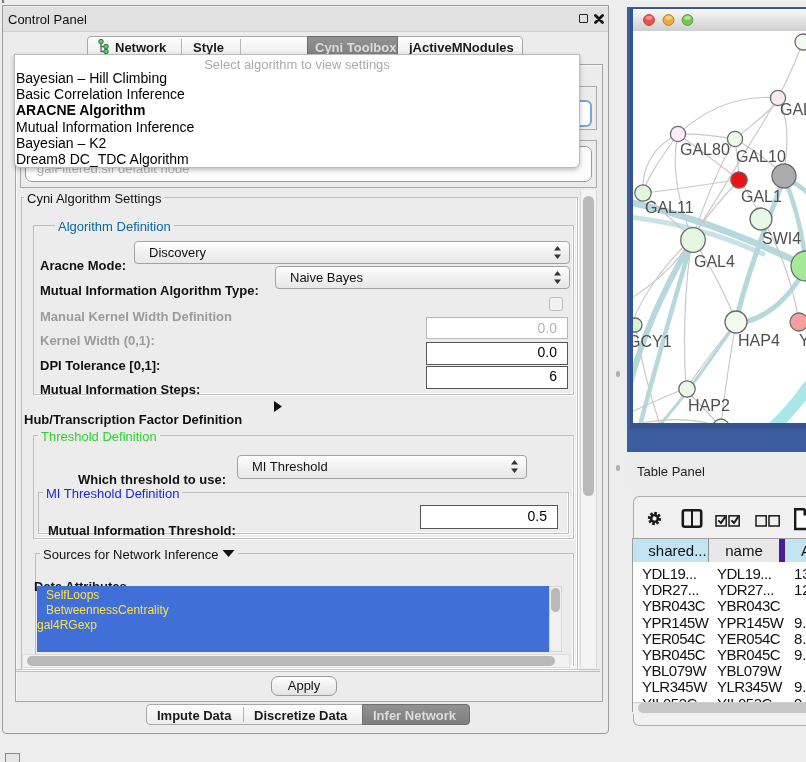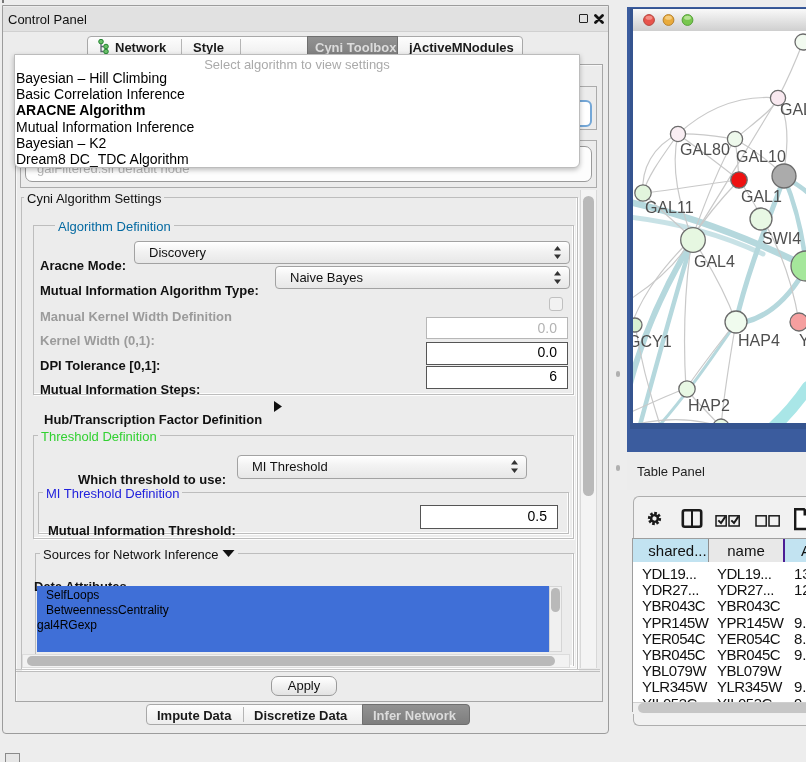--- a/index.html
+++ b/index.html
@@ -80,21 +80,21 @@
 
 <div class="lbl dis" style="left:40px;top:321px;">Kernel Width (0,1):</div>
 <div class="field" style="left:426px;top:317px;width:142px;height:22px;border:1px solid #b7b7b7;box-sizing:border-box;color:#b3b3b3;line-height:20px;padding-right:10px;">0.0</div>
 
 <div class="lbl" style="left:40px;top:346px;">DPI Tolerance [0,1]:</div>
 <div class="field" style="left:426px;top:342px;width:142px;height:23px;border:1.5px solid #555555;box-sizing:border-box;color:#000;line-height:19px;padding-right:10px;">0.0</div>
 
 <div class="lbl" style="left:40px;top:370px;">Mutual Information Steps:</div>
 <div class="field" style="left:426px;top:366px;width:142px;height:23px;border:1.5px solid #555555;box-sizing:border-box;color:#000;line-height:19px;padding-right:10px;">6</div>
 
-<div class="lbl" style="left:44px;top:400px;">Hub/Transcription Factor Definition</div>
+<div class="lbl" style="left:24px;top:400px;">Hub/Transcription Factor Definition</div>
 <svg class="abs" style="left:272px;top:400px;" width="12" height="13" viewBox="0 0 12 13">
     <path d="M2 1 L10 6.5 L2 12 Z" fill="#111"></path>
   </svg>
 
 <div class="grp" style="left:33px;top:435px;width:539px;height:102px;"></div>
 <div class="gt" style="left:38px;top:429px;color:#31d131;">Threshold Definition</div>
 
 <div class="lbl" style="left:78px;top:460px;">Which threshold to use:</div>
 <div class="combo" style="left:237px;top:455px;width:288px;height:22px;">
     <span class="ct">MI Threshold</span>
@@ -109,21 +109,21 @@
 <div class="lbl" style="left:48px;top:511px;">Mutual Information Threshold:</div>
 <div class="field" style="left:420px;top:505px;width:138px;height:24px;border:1.5px solid #555555;box-sizing:border-box;color:#000;line-height:20px;padding-right:10px;">0.5</div>
 
 <div class="grp" style="left:35px;top:553px;width:537px;height:112px;border-bottom:none;"></div>
 <div class="gt" style="left:40px;top:547px;color:#111;">Sources for Network Inference <svg width="13" height="9" viewBox="0 0 13 9" style="vertical-align:1px;">
       <path d="M0.5 1 L12.5 1 L6.5 8 Z" fill="#111"></path>
     </svg></div>
 
 <div class="lbl" style="left:34px;top:567px;">Data Attributes</div>
 
-<div class="abs" style="left:37px;top:586px;width:512px;height:66px;background:#3f6fd7;color:#000000;font-size:12px;line-height:15px;padding-top:2px;box-sizing:border-box;">
+<div class="abs" style="left:37px;top:586px;width:512px;height:66px;background:#3f6fd7;color:#fde047;font-size:12px;line-height:15px;padding-top:2px;box-sizing:border-box;">
 <div style="padding-left:9px;">SelfLoops</div>
 <div style="padding-left:9px;">BetweennessCentrality</div>
 <div style="">gal4RGexp</div>
 </div>
 <div class="abs" style="left:549px;top:586px;width:13px;height:66px;background:#f0f0f0;border:1px solid #d5d5d5;box-sizing:border-box;"></div>
 <div class="abs" style="left:551px;top:588px;width:9px;height:24px;background:#b9b9b9;border-radius:5px;"></div>
 
 <div class="abs" style="left:22px;top:654px;width:548px;height:14px;background:#f2f2f2;border:1px solid #dcdcdc;box-sizing:border-box;"></div>
 <div class="abs" style="left:27px;top:656px;width:528px;height:10px;background:#b9b9b9;border-radius:5px;"></div>
 
@@ -273,21 +273,21 @@
 <rect x="123" y="7.8" width="10.2" height="10.2"></rect>
 </g>
 
 <path d="M149.2 1.2 L158 1.2 L163.8 7 L163.8 21 L149.2 21 Z" fill="#fff" stroke="#1a1a1a" stroke-width="2.4"></path>
 <path d="M157.5 0.5 L164.5 7.5 L157.5 7.5 Z" fill="#1a1a1a"></path>
 </g>
 </svg>
 
 <div class="abs" style="left:632px;top:538px;width:174px;height:174px;background:#fff;border:1px solid #9e9e9e;border-right:none;box-sizing:border-box;overflow:hidden;"></div>
 <div class="abs" style="left:633px;top:539px;width:76px;height:23px;background:#c2e3f1;border-right:1px solid #8f8f8f;box-sizing:border-box;text-align:center;font-size:15px;line-height:23px;color:#111;padding-left:14px;">shared...</div>
-<div class="abs" style="left:709px;top:539px;width:76px;height:23px;background:#e8e8e8;border-right:2px solid #4c1d95;box-sizing:border-box;text-align:center;font-size:15px;line-height:23px;color:#111;">name</div>
+<div class="abs" style="left:709px;top:539px;width:76px;height:23px;background:#e8e8e8;border-right:6px solid #4c1d95;box-sizing:border-box;text-align:center;font-size:15px;line-height:23px;color:#111;">name</div>
 <div class="abs" style="left:785px;top:539px;width:21px;height:23px;background:#c2e3f1;box-sizing:border-box;font-size:15px;line-height:23px;color:#111;padding-left:16px;overflow:hidden;">A</div>
 <div class="abs" style="left:642px;top:566px;width:70px;letter-spacing:-0.5px;font-size:15px;color:#111;line-height:16.2px;white-space:pre;overflow:hidden;height:137px;">YDL19...
 YDR27...
 YBR043C
 YPR145W
 YER054C
 YBR045C
 YBL079W
 YLR345W
 YIL053C</div>

